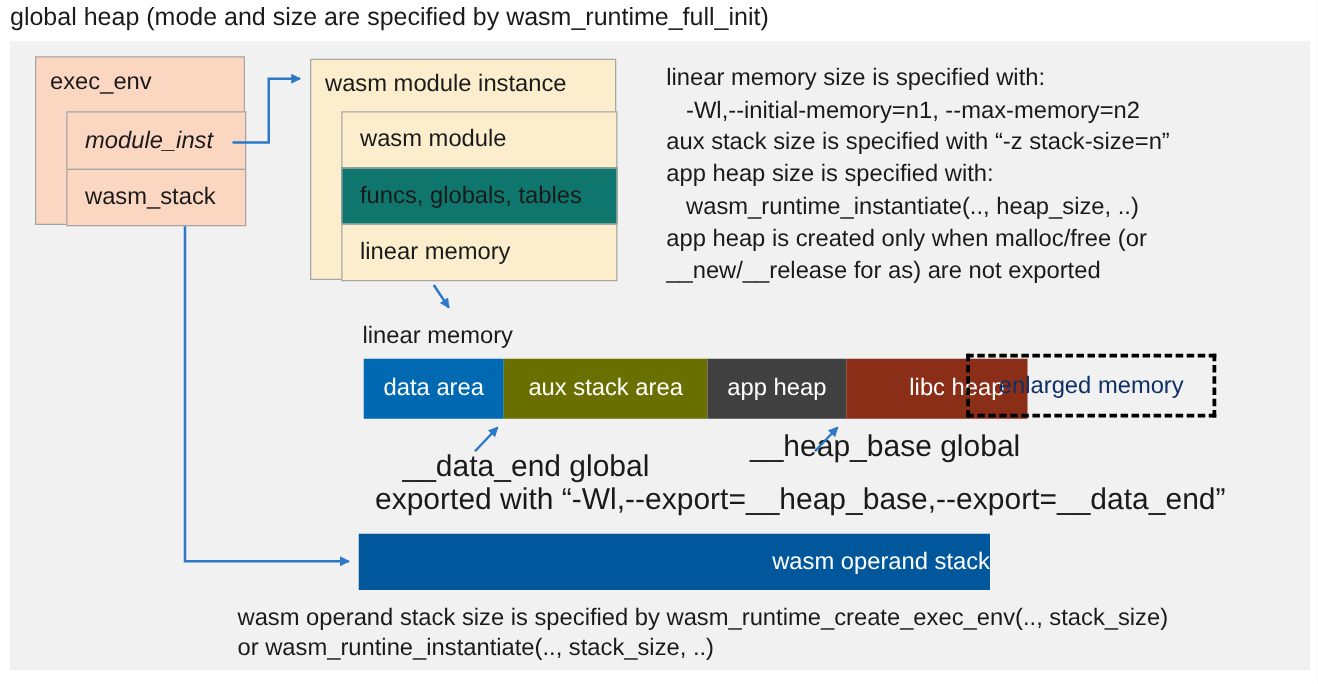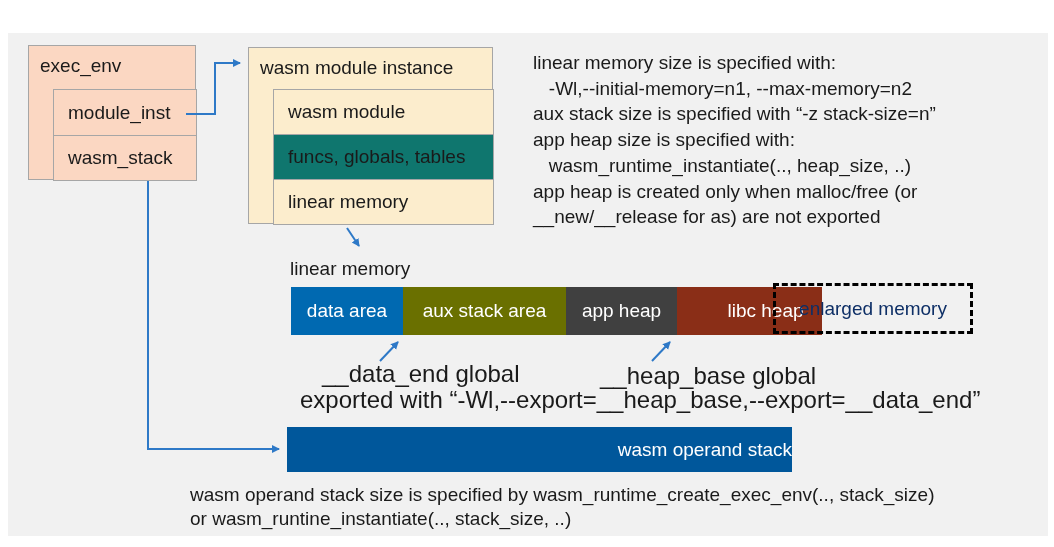--- a/index.html
+++ b/index.html
@@ -32,41 +32,42 @@
   .seg{top:287px;height:48px;display:flex;align-items:center;justify-content:center;color:#ffffff;font-size:19px;white-space:nowrap;}
   .seg-data{left:291px;width:112px;}
   .seg-aux{left:403px;width:163px;}
   .seg-app{left:566px;width:111px;}
   .seg-libc{left:677px;width:113px;padding-left:32px;}
   .enlarged{left:773px;top:283px;width:194px;height:45px;border:3px dashed #000000;display:flex;align-items:center;justify-content:center;font-size:19px;}
 
   
   .ann{font-size:24px;white-space:pre;}
   .ann-dataend{left:322px;top:360px;}
-  .ann-heapbase{left:600px;top:362px;}
+  .ann-heapbase{left:600px;top:344px;}
   .ann-exported{left:300px;top:386px;}
 
   
   .opstack{left:287px;top:427px;width:505px;height:45px;display:flex;align-items:center;justify-content:flex-end;color:#ffffff;font-size:19px;}
   .bottom-note{left:190px;top:483px;font-size:19px;line-height:23.5px;}
   .bottom-note div{white-space:pre;}
 
   .overlay{left:0;top:0;width:1054px;height:547px;pointer-events:none;z-index:5;}
 </style>
 </head>
 <body>
 
 <div class="stage">
 
+  <div class="abs page-title">global heap (mode and size are specified by wasm_runtime_full_init)</div>
 
   <div class="abs panel" style="background: rgb(241, 241, 241);"></div>
 
   <div class="abs execenv" style="background: rgb(251, 215, 194);"></div>
   <div class="abs execenv-title">exec_env</div>
-  <div class="abs subbox sub-module" style="background: rgb(251, 215, 194);">
+  <div class="abs subbox sub-module" style="background: rgb(251, 215, 194); font-style: italic;">
     <span>module_inst</span>
   </div>
   <div class="abs subbox sub-stack" style="background: rgb(251, 215, 194);">
     <span>wasm_stack</span>
   </div>
 
   <div class="abs modinst" style="background: rgb(252, 237, 205);"></div>
   <div class="abs modinst-title">wasm module instance</div>
   <div class="abs subbox row-wasmmodule" style="background: rgb(252, 237, 205);">
     <span>wasm module</span>

